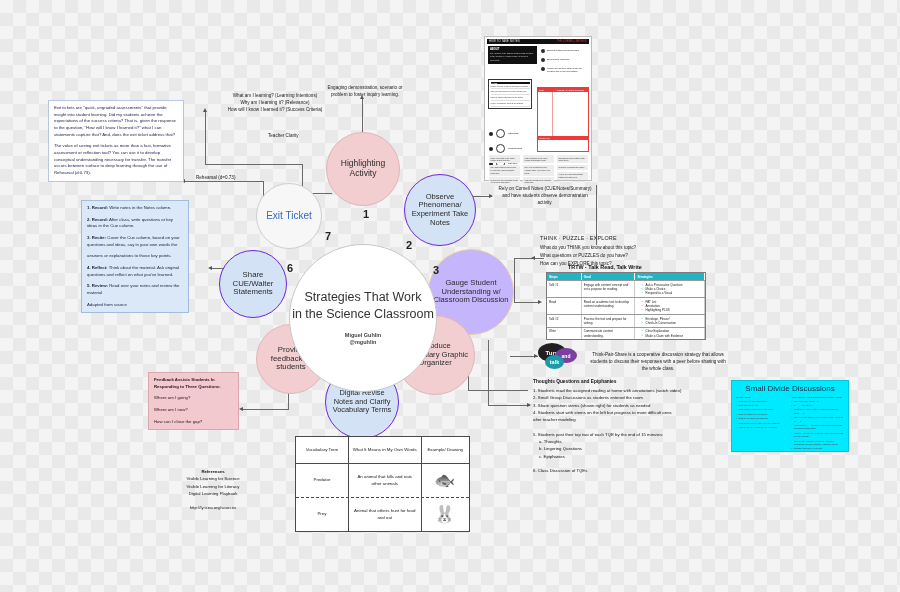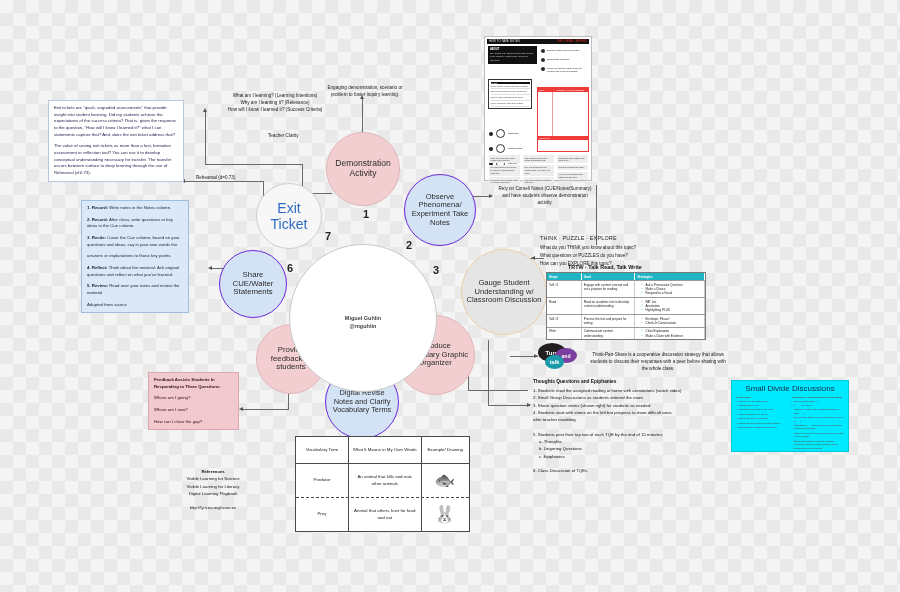--- a/index.html
+++ b/index.html
@@ -26,21 +26,21 @@
     position:absolute;
     border-radius:50%;
     display:flex; align-items:center; justify-content:center;
     text-align:center;
     line-height:1.15;
     color:#2b2b2b;
   }
   .node span { display:block; padding:0 4px; }
   .pink   { background:#f2ced0; border:1px solid #e0b5b8; }
   .blue   { background:#d3e2f5; border:1px solid #6d28d9; }
-  .orange { background:#e5e5e5; border:1px solid #eccfa4;margin-left:33px; }
+  .orange { background:#c4b5fd; border:1px solid #eccfa4; }
   .white  { background:#f7f7f7; border:1px solid #cfcfcf; }
 
   .hub {
     position:absolute;
     border-radius:50%;
     background:#ffffff;
     border:1px solid #c8c8c8;
     display:flex; flex-direction:column;
     align-items:center; justify-content:center;
   }
@@ -199,21 +199,21 @@
 <div class="arw arw-right" style="left:527px;top:402.5px;"></div>
 
 <div class="ln lnv" style="left:596px;top:185px;height:60px;"></div>
 <div class="ln lnh" style="left:470px;top:196px;width:22px;"></div>
 <div class="arw arw-right" style="left:489px;top:193.5px;"></div>
 
 <div class="ln lnh" style="left:468px;top:390px;width:60px;"></div>
 <div class="ln lnv" style="left:468px;top:360px;height:31px;"></div>
 
 <div class="node pink" style="left:326px;top:132px;width:74px;height:74px;font-size:8.5px;">
-  <span>Demonstration Activity</span>
+  <span>Highlighting Activity</span>
 </div>
 <div class="num" style="left:363px;top:208px;">1</div>
 
 <div class="node blue" style="left:404px;top:174px;width:72px;height:72px;font-size:7.6px;">
   <span>Observe Phenomena/ Experiment Take Notes</span>
 </div>
 <div class="num" style="left:406px;top:239px;">2</div>
 
 <div class="node orange" style="left:428px;top:249px;width:86px;height:86px;font-size:7.6px;">
   <span>Gauge Student Understanding w/ Classroom Discussion</span>
@@ -228,31 +228,33 @@
 <div class="node pink" style="left:256px;top:324px;width:70px;height:70px;font-size:7.8px;">
   <span>Provide feedback to students</span>
 </div>
 <div class="num" style="left:303px;top:314px;">5</div>
 
 <div class="node blue" style="left:219px;top:250px;width:68px;height:68px;font-size:7.8px;">
   <span>Share CUE/Walter Statements</span>
 </div>
 <div class="num" style="left:287px;top:262px;">6</div>
 
-<div class="node white" style="left:256px;top:183px;width:66px;height:66px;font-size:14px;justify-content:flex-end;">
+<div class="node white" style="left:256px;top:183px;width:66px;height:66px;font-size:10px;">
   <span class="lbl-blue">Exit Ticket</span>
 </div>
 <div class="num" style="left:325px;top:230px;">7</div>
 
 <div class="node blue" style="left:325px;top:365px;width:74px;height:74px;font-size:7.4px;">
   <span>Digital Revise Notes and Clarify Vocabulary Terms</span>
 </div>
 
 <div class="hub" style="left:289px;top:244px;width:148px;height:148px;">
   <div class="t1">
+    <div>Strategies That Work</div>
+    <div>in the Science Classroom</div>
   </div>
   <div class="t2">
     <div>Miguel Guhlin</div>
     <div>@mguhlin</div>
   </div>
 </div>
 
 <div class="tiny c" style="left:207px;top:93px;width:136px;">
   <div>What am I learning? (Learning Intentions)</div>
   <div>Why am I learning it? (Relevance)</div>

